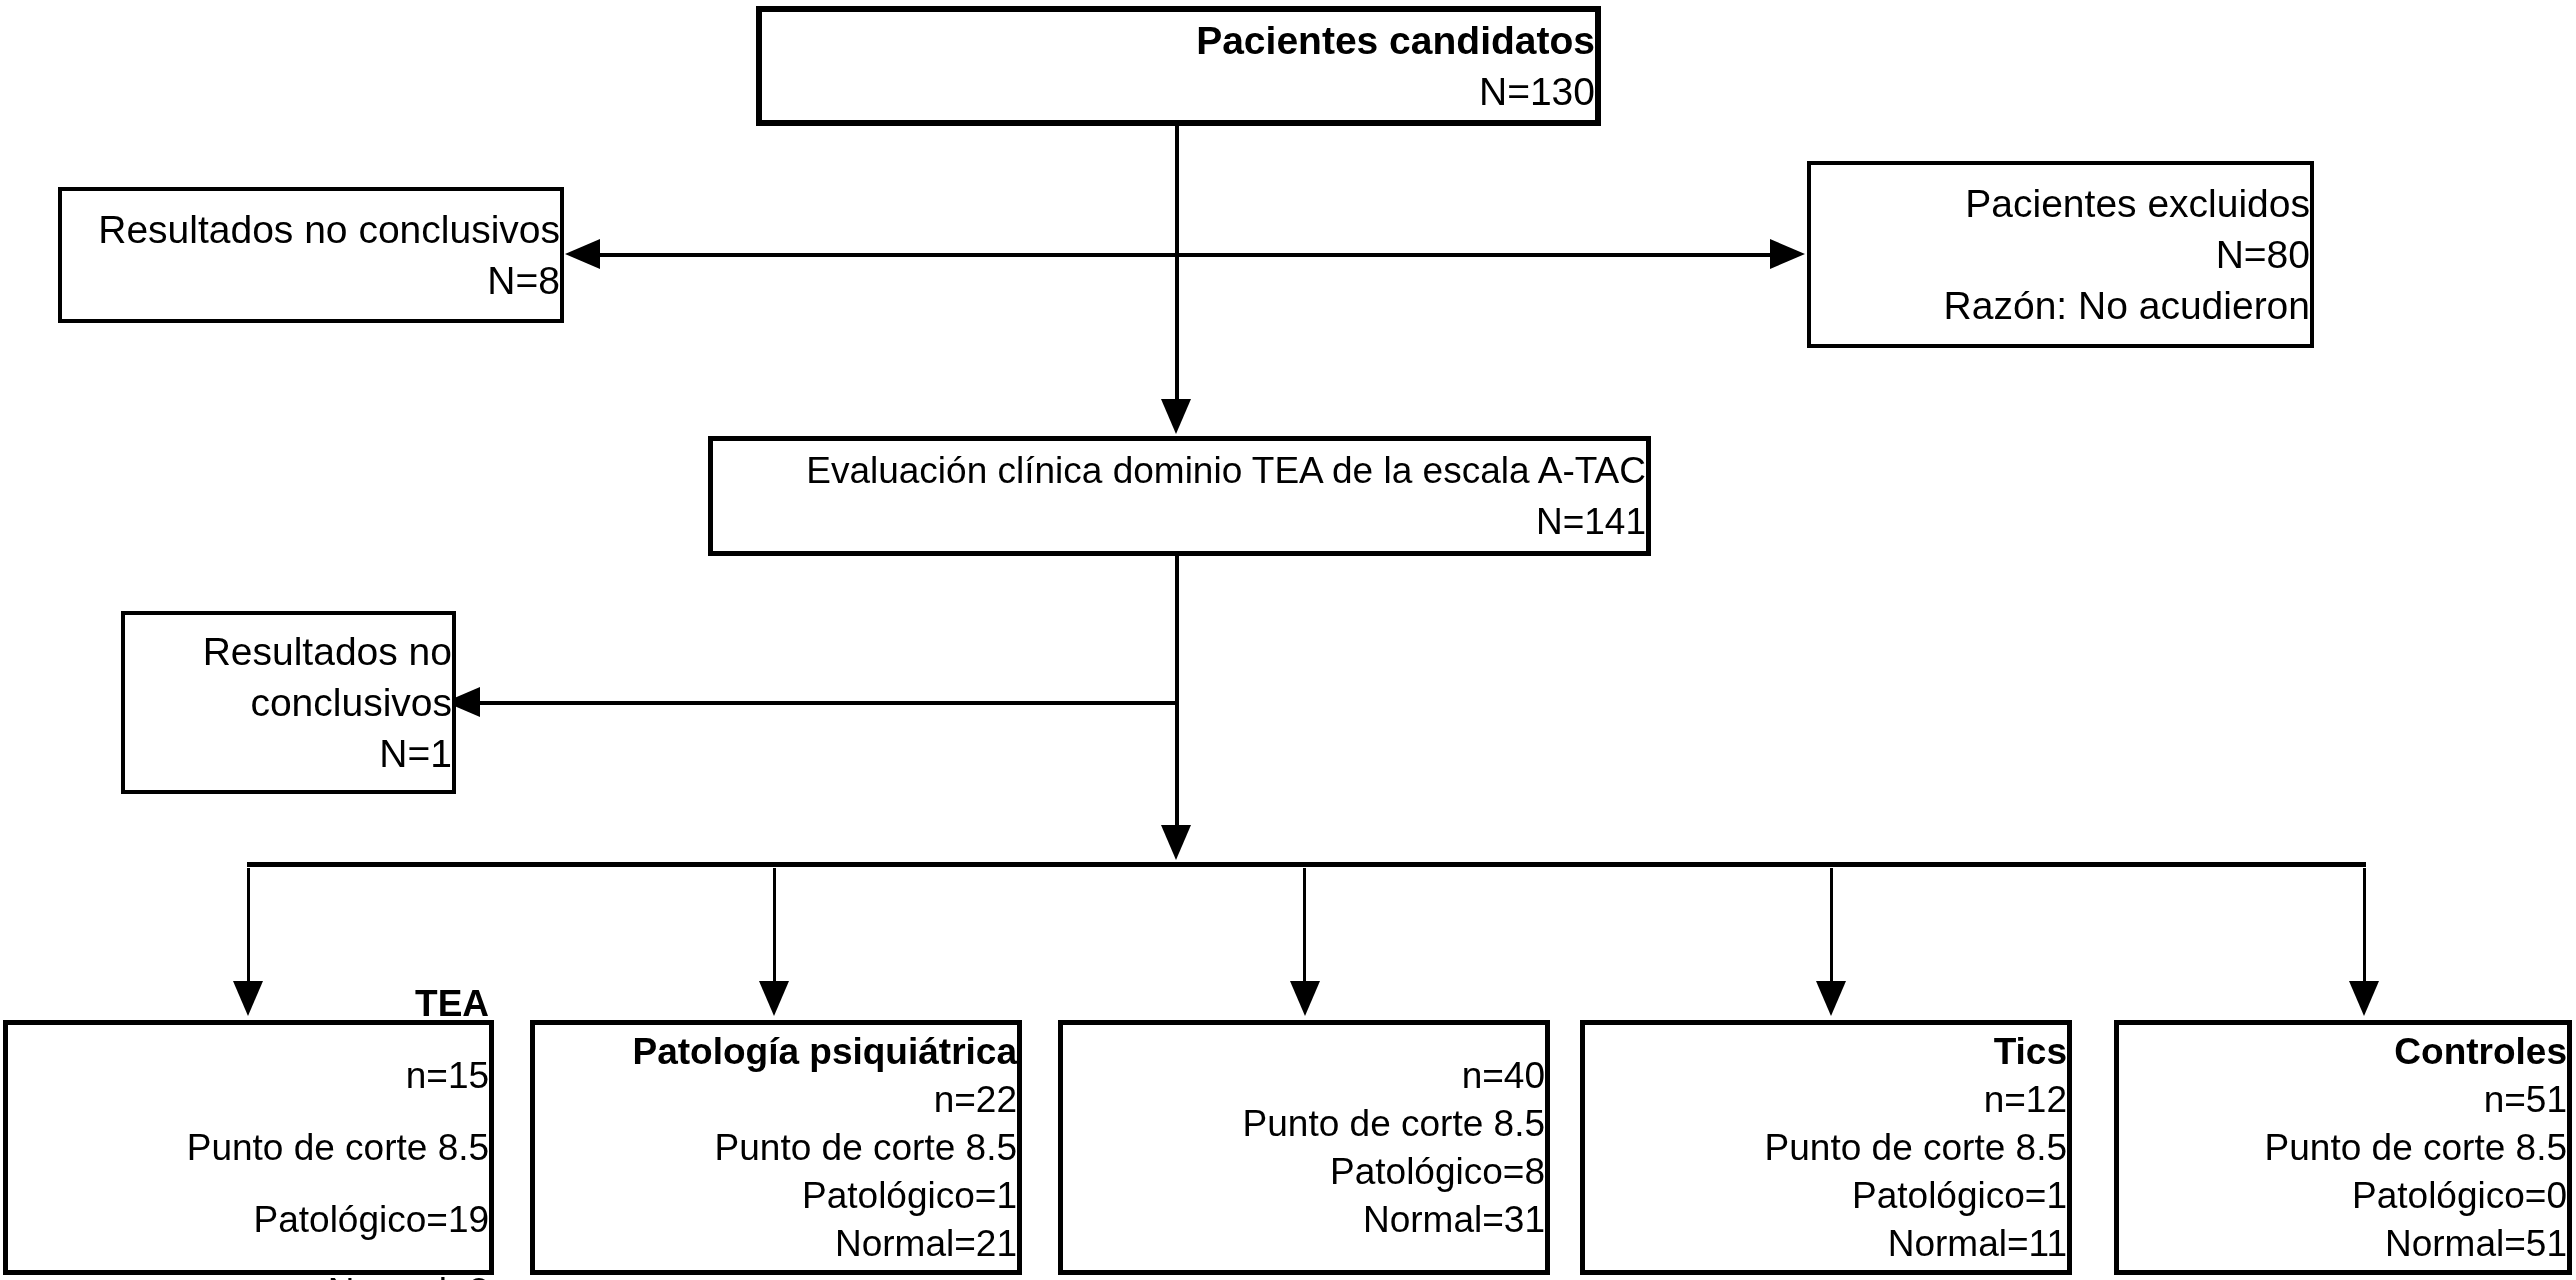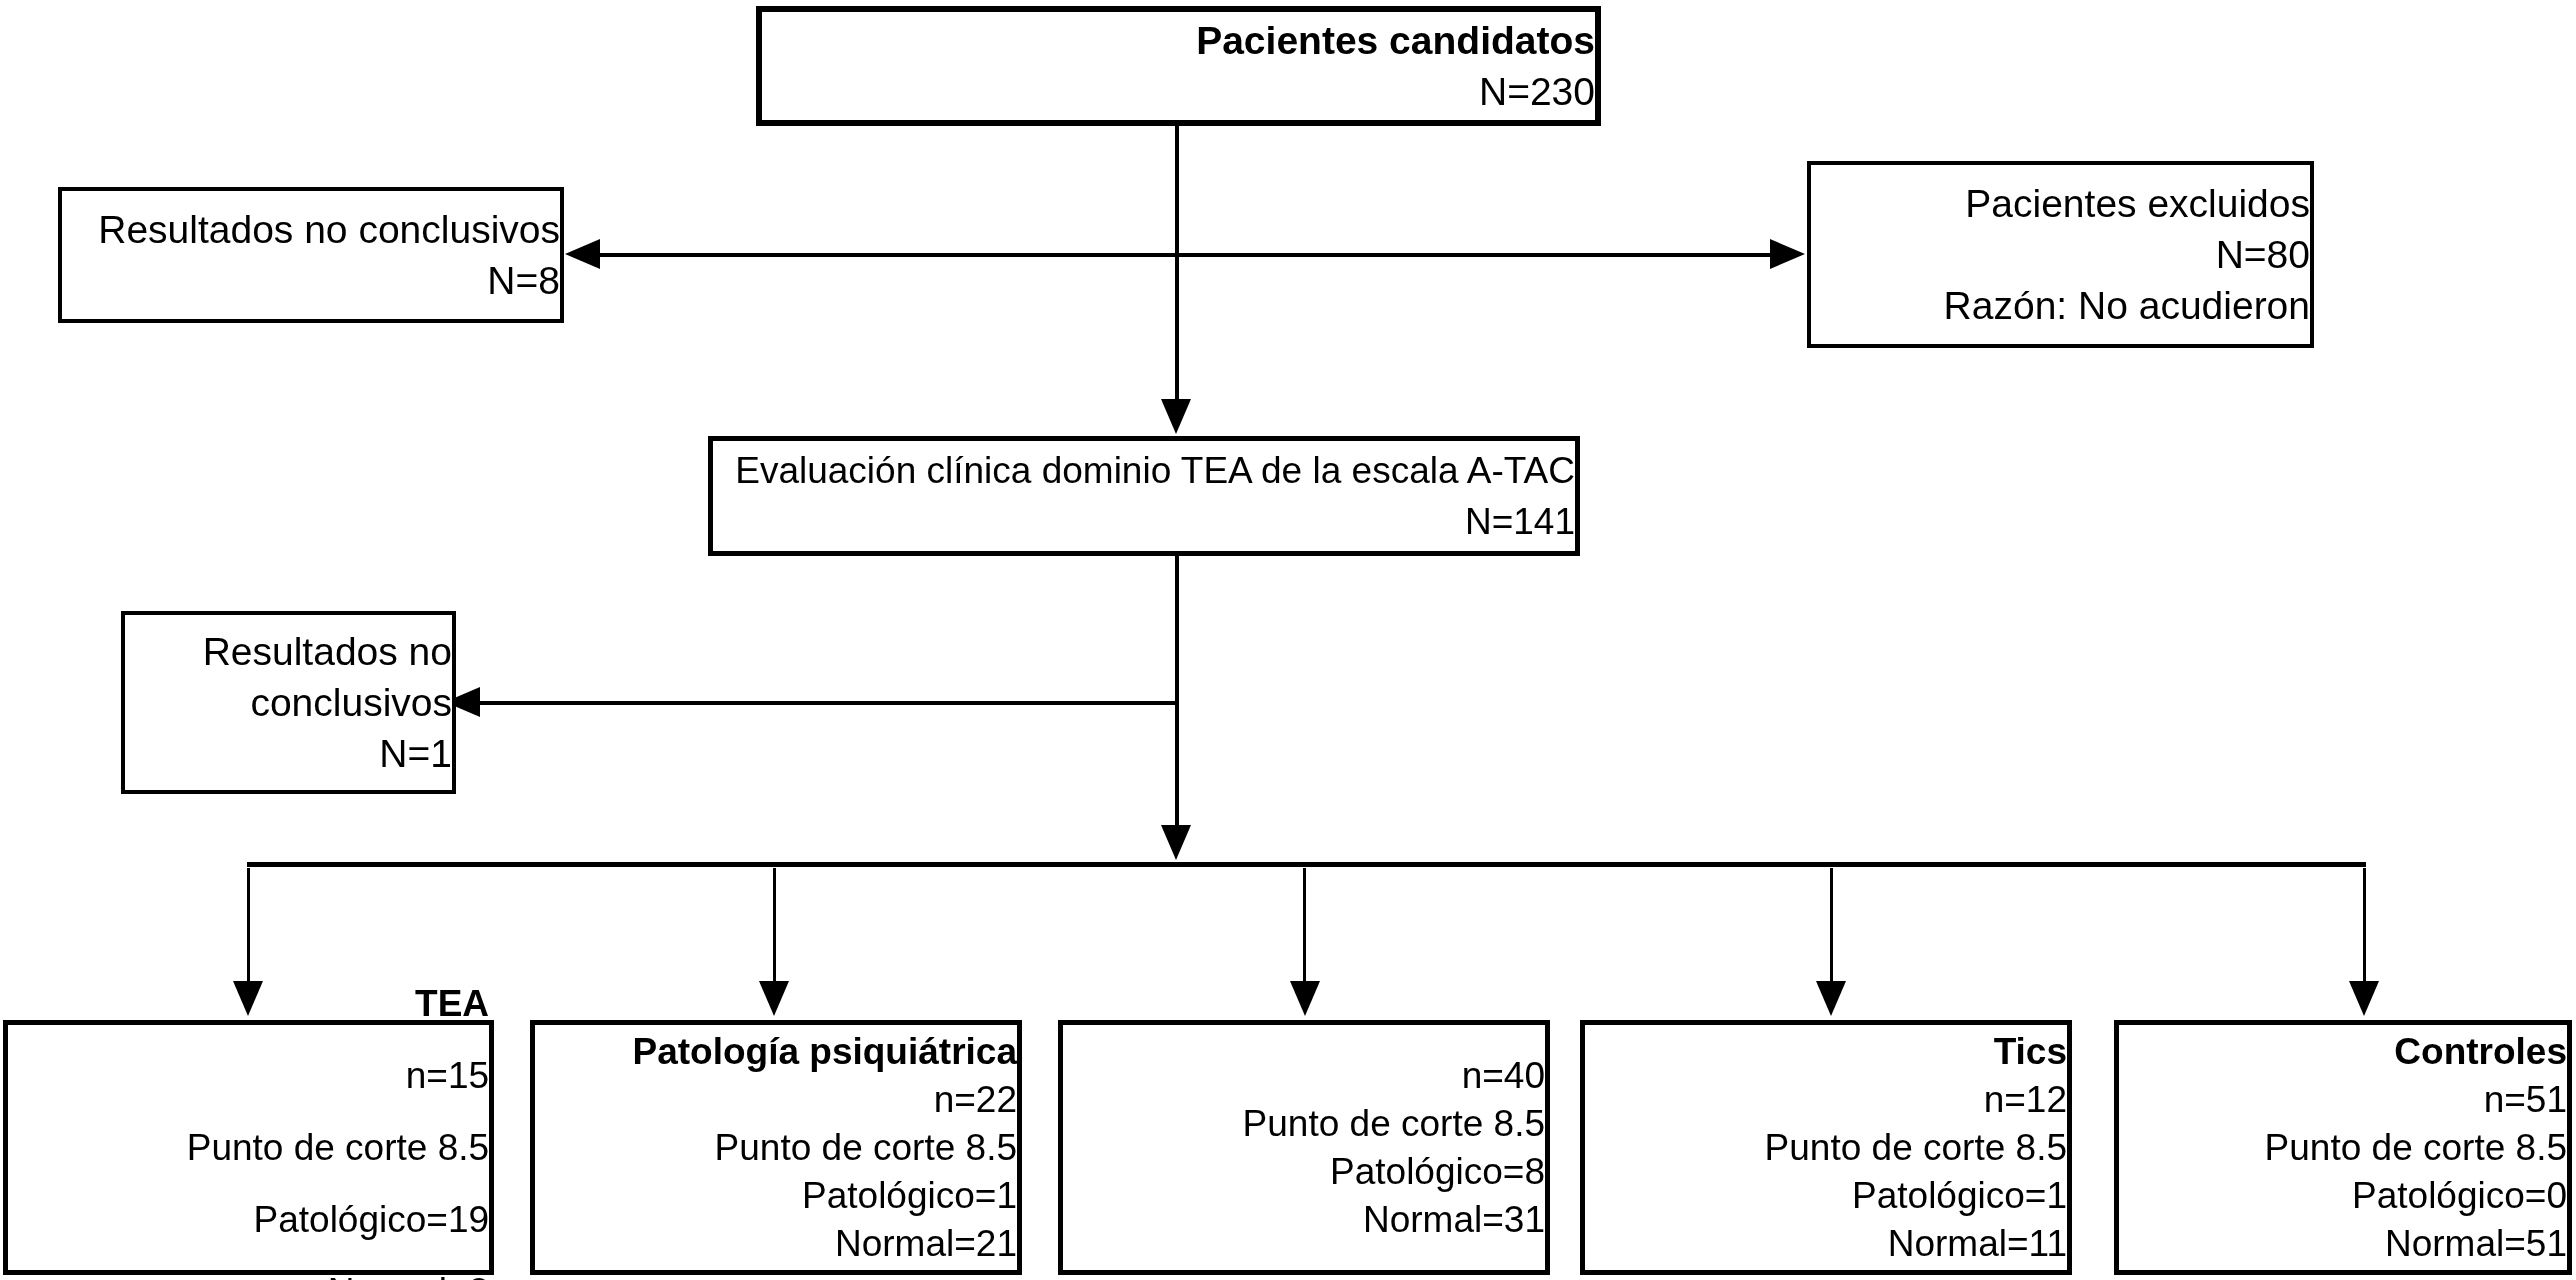--- a/index.html
+++ b/index.html
@@ -31,21 +31,21 @@
   .box .line {
     font-size: 39px;
     line-height: 51px;
     white-space: nowrap;
   }
   .box .bold { font-weight: bold; }
 
   .top-box      { left: 756px;  top: 6.2px;    width: 845px; height: 120px; border-width: 6.2px; }
   .left-box-1   { left: 58px;   top: 187px;  width: 506px;  height: 136px; }
   .right-box    { left: 1807px; top: 161px;  width: 507px;  height: 187px; }
-  .mid-box      { left: 708px;  top: 436px;  width: 872px; height: 120px; border-width: 5.4px; }
+  .mid-box      { left: 708px;  top: 436px;  width: 943px; height: 120px; border-width: 5.4px; }
   .mid-box .line { font-size: 37px; }
   .left-box-2   { left: 109px;  top: 611px;  width: 335px;  height: 183px; margin-left: 12px; }
 
   .group-box    { top: 1020px; height: 255px; border-width: 5.4px; }
   .group-box .line { font-size: 37px; line-height: 48px; }
   .g1 { left: 3.1px;    width: 491px; gap: 24px; }
   .g2 { left: 530px;  width: 492px; padding-left: 12px; }
   .g3 { left: 1058px; width: 492px; }
   .g4 { left: 1580px; width: 492px; }
   .g5 { left: 2114px; width: 458px; }
@@ -107,21 +107,21 @@
   <div class="arrow-down" style="left:1290px; top:981px;"></div>
 
   <div class="vline" style="left:1830px; top:868px; width:3.1px; height:113px;"></div>
   <div class="arrow-down" style="left:1816px; top:981px;"></div>
 
   <div class="vline" style="left:2363px; top:868px; width:3.1px; height:113px;"></div>
   <div class="arrow-down" style="left:2349px; top:981px;"></div>
 
   <div class="box top-box">
     <div class="line bold">Pacientes candidatos</div>
-    <div class="line">N=230</div>
+    <div class="line">N=130</div>
   </div>
 
   <div class="box left-box-1">
     <div class="line">Resultados no conclusivos</div>
     <div class="line">N=8</div>
   </div>
 
   <div class="box right-box">
     <div class="line">Pacientes excluidos</div>
     <div class="line">N=80</div>

